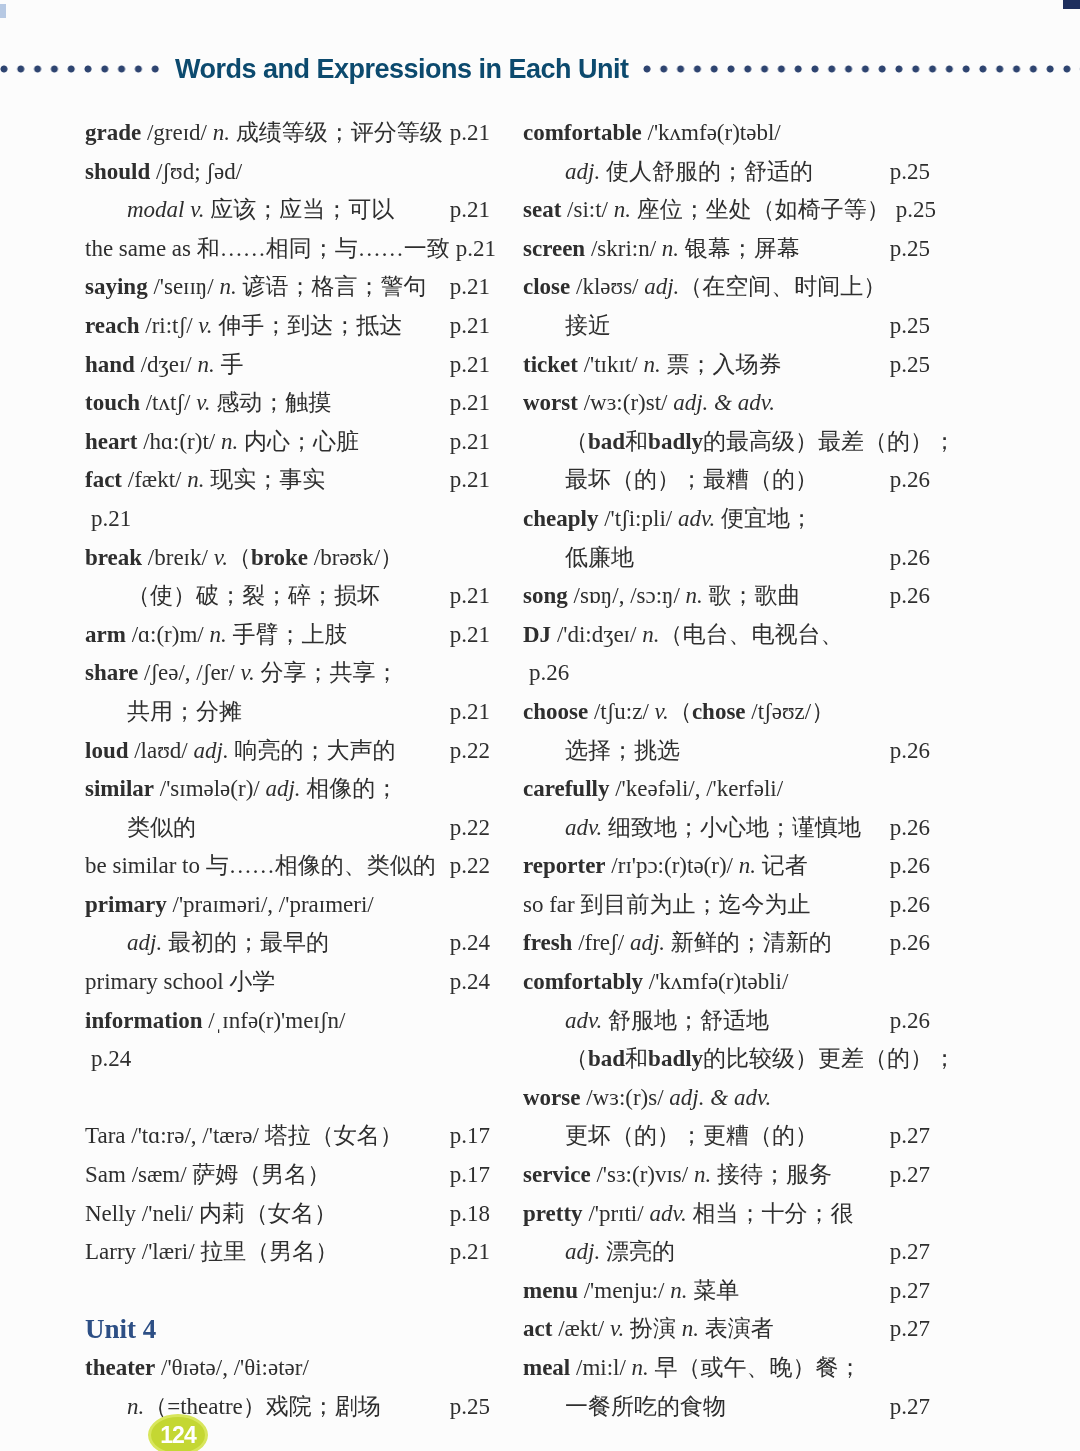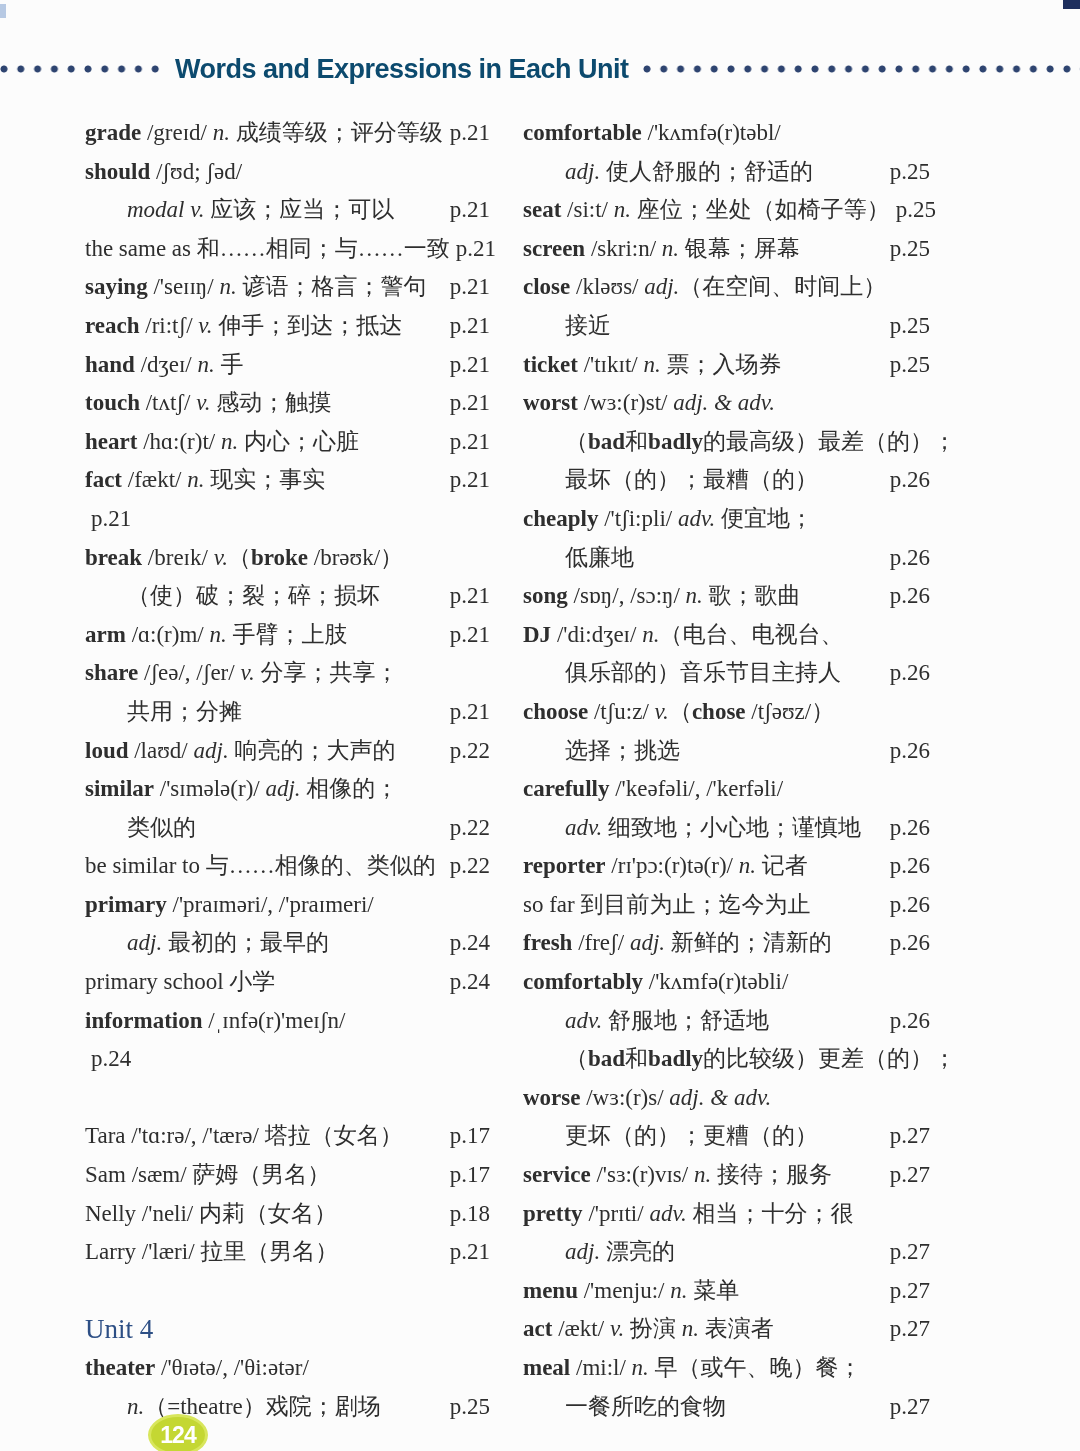--- a/index.html
+++ b/index.html
@@ -34,21 +34,21 @@
   .line{
     height:38.6px;line-height:38.6px;
     display:flex;justify-content:space-between;align-items:baseline;
     font-size:23px;white-space:nowrap;
   }
   .line .txt{flex:0 1 auto;}
   .line .pg{flex:0 0 auto;margin-left:6px;}
   .line.ind .txt{padding-left:42px;}
   .s-b{font-weight:700;}
   .s-i{font-style:italic;}
-  .s-u{color:#2d4f85;font-weight:400;font-size:27px;}
+  .s-u{color:#2d4f85;font-weight:700;font-size:27px;}
   
   .badge{
     position:absolute;left:148px;top:1414px;width:60px;height:42px;
     background:#c4d733;border:3px solid #d8e65c;border-radius:50%;
     box-sizing:border-box;
     display:flex;align-items:center;justify-content:center;
     color:#ffffff;font-family:"Liberation Sans","DejaVu Sans",sans-serif;
     font-weight:700;font-size:23px;letter-spacing:-1px;
   }
   
@@ -238,21 +238,20 @@
       <span class="pg">p.26</span>
     </div>
     <div class="line">
       <span class="txt"><span class="s-b">song</span><span class="s-r"> /sɒŋ/, /sɔ:ŋ/ </span><span class="s-i">n.</span><span class="s-r"> 歌；歌曲</span></span>
       <span class="pg">p.26</span>
     </div>
     <div class="line">
       <span class="txt"><span class="s-b">DJ</span><span class="s-r"> /'di:dʒeɪ/ </span><span class="s-i">n.</span><span class="s-r">（电台、电视台、</span></span>
     </div>
     <div class="line ind">
-      <span class="txt"><span class="s-r">俱乐部的）音乐节目主持人</span></span>
       <span class="pg">p.26</span>
     </div>
     <div class="line">
       <span class="txt"><span class="s-b">choose</span><span class="s-r"> /tʃu:z/ </span><span class="s-i">v.</span><span class="s-r">（</span><span class="s-b">chose</span><span class="s-r"> /tʃəʊz/）</span></span>
     </div>
     <div class="line ind">
       <span class="txt"><span class="s-r">选择；挑选</span></span>
       <span class="pg">p.26</span>
     </div>
     <div class="line">

